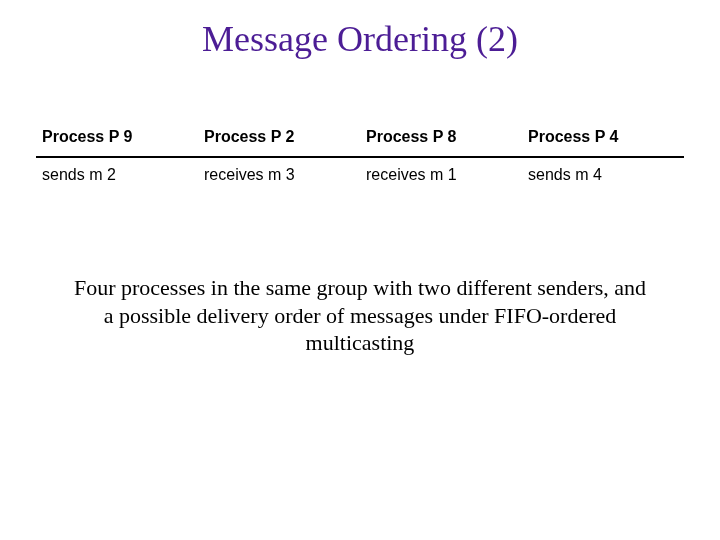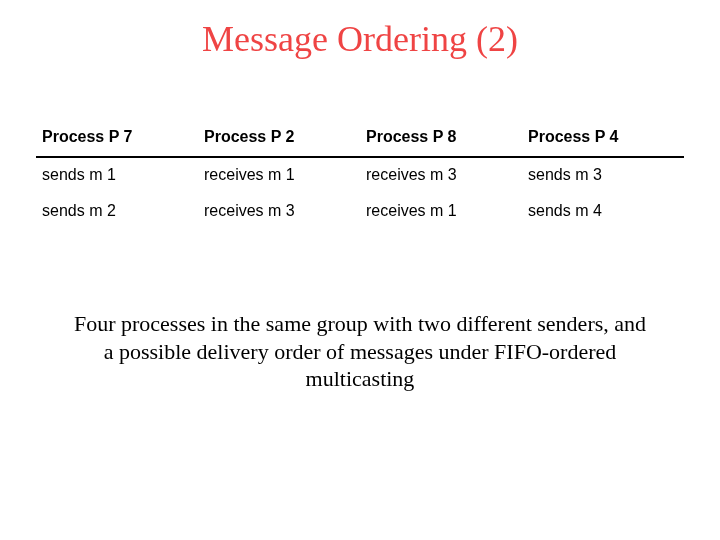--- a/index.html
+++ b/index.html
@@ -11,21 +11,21 @@
     font-family: "Times New Roman", Times, serif;
     color: #000;
   }
   .slide {
     width: 720px;
     height: 540px;
     position: relative;
     box-sizing: border-box;
   }
   .title {
-    color: #ef4444;
+    color: #4c1d95;
     font-size: 36px;
     text-align: center;
     padding-top: 18px;
     font-weight: normal;
   }
   .table-wrap {
     margin-top: 60px;
     padding: 0 36px;
   }
   table {
@@ -56,33 +56,27 @@
 </head>
 <body>
 <div class="slide">
 
   <div class="title">Message Ordering (2)</div>
 
   <div class="table-wrap">
     <table>
       <thead>
         <tr>
-          <th>Process P 7</th>
+          <th>Process P 9</th>
           <th>Process P 2</th>
           <th>Process P 8</th>
           <th>Process P 4</th>
         </tr>
       </thead>
       <tbody>
-        <tr>
-          <td>sends m 1</td>
-          <td>receives m 1</td>
-          <td>receives m 3</td>
-          <td>sends m 3</td>
-        </tr>
         <tr>
           <td>sends m 2</td>
           <td>receives m 3</td>
           <td>receives m 1</td>
           <td>sends m 4</td>
         </tr>
       </tbody>
     </table>
   </div>
 

